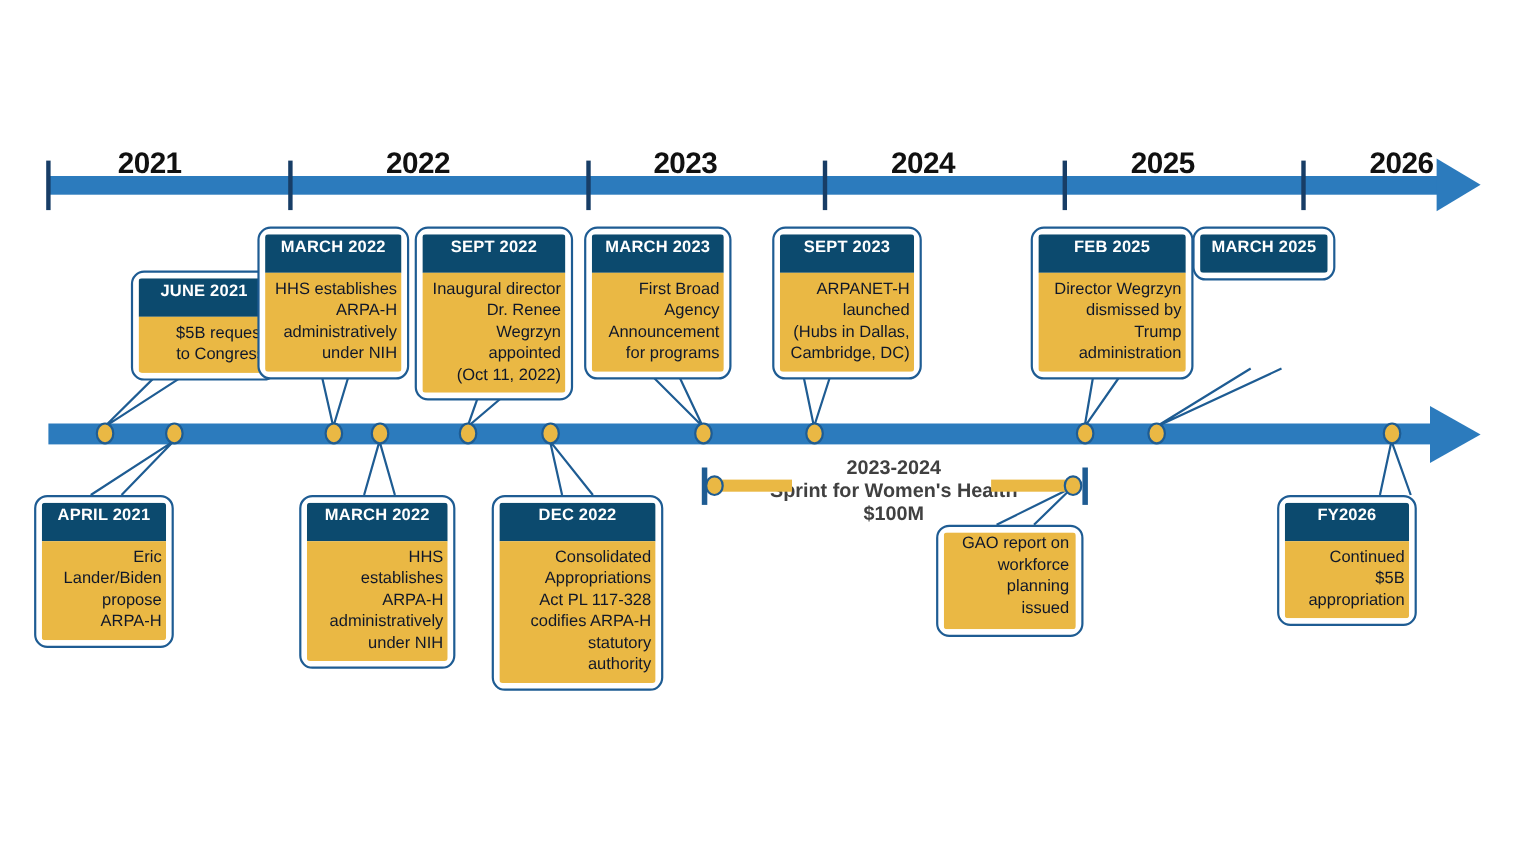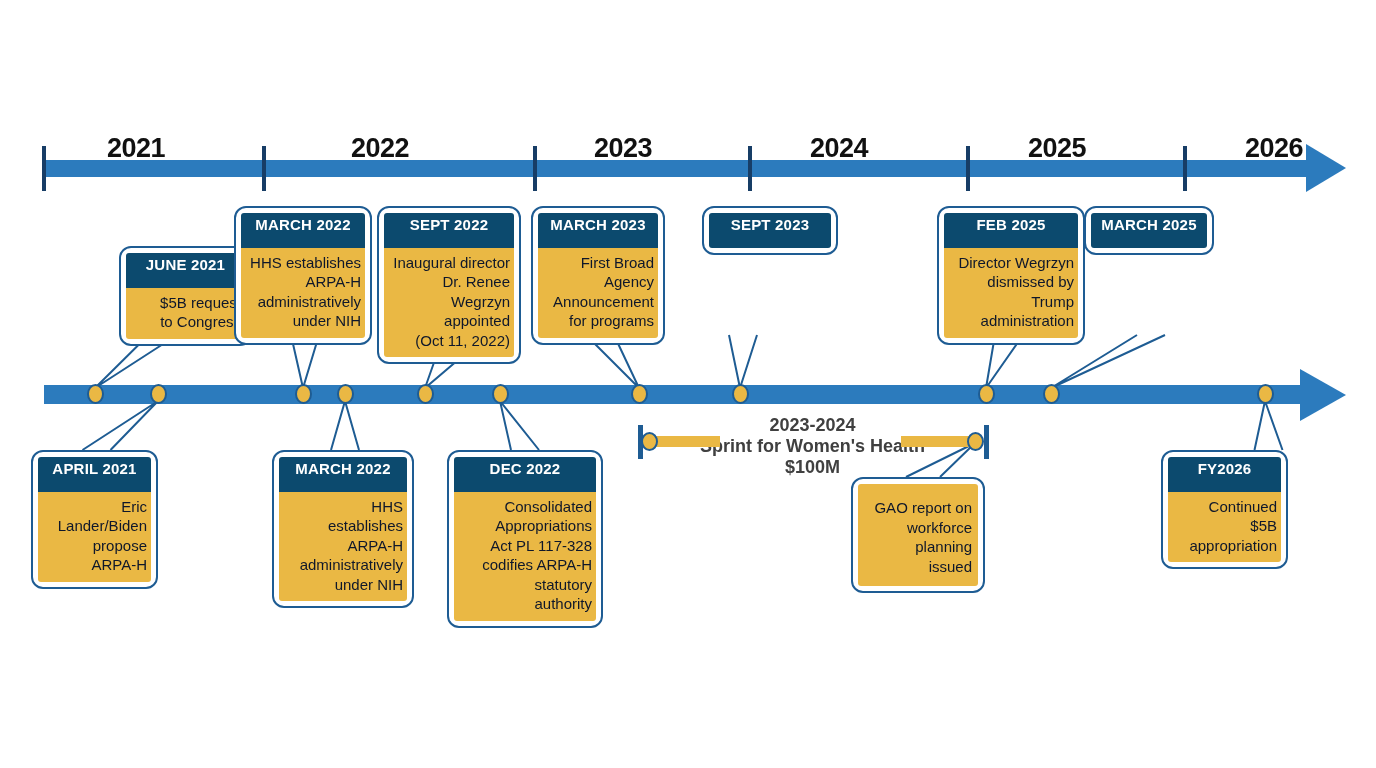--- a/index.html
+++ b/index.html
@@ -48,21 +48,21 @@
   .card-head{
     background:#0c4a6e;color:#ffffff;font-weight:bold;
     font-size:15px;text-align:center;padding:4px 2px 15px;
     letter-spacing:0.2px;line-height:1.05;
   }
   .card-body{
     background:#eab844;color:#0f172a;text-align:right;
     font-size:15px;line-height:1.3;padding:5px 4px 7px;
     white-space:pre-line;
   }
-  .card.no-head .card-body{padding:14px 6px 10px;}
+  .card.no-head .card-body{padding:0 6px 10px;}
 
   
   .leader{position:absolute;z-index:4;overflow:visible;}
   .leader path{fill:none;stroke:#1e5c93;stroke-width:2;}
 
   
   .sprint-wrap{position:absolute;z-index:5;}
   .sprint-end{position:absolute;width:5px;background:#1e5c93;}
   .sprint-knob{
     position:absolute;width:17px;height:19px;border-radius:50%;
@@ -173,20 +173,24 @@
           <div class="card-head">MARCH 2023</div>
           <div class="card-body">First Broad
 Agency
 Announcement
 for programs</div>
         </div>
       </div>
       <div class="card" style="left: 702px; top: 206px; width: 136px;">
         <div class="card-inner">
           <div class="card-head">SEPT 2023</div>
+          <div class="card-body">ARPANET-H
+launched
+(Hubs in Dallas,
+Cambridge, DC)</div>
         </div>
       </div>
       <div class="card" style="left: 937px; top: 206px; width: 148px;">
         <div class="card-inner">
           <div class="card-head">FEB 2025</div>
           <div class="card-body">Director Wegrzyn
 dismissed by
 Trump
 administration</div>
         </div>

